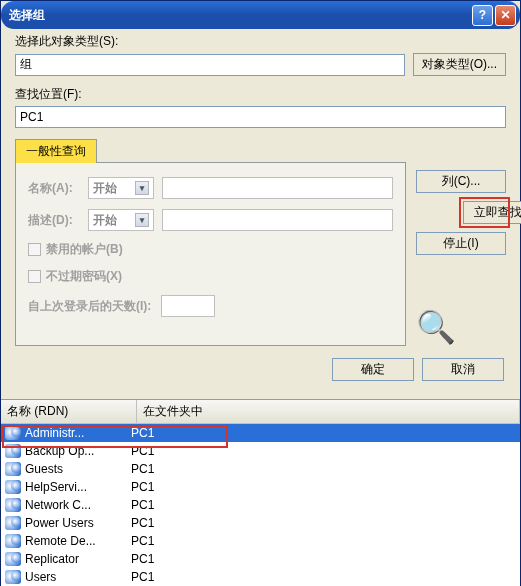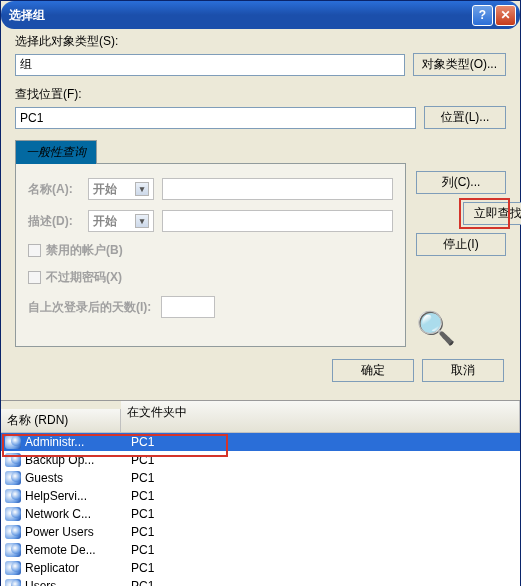--- a/index.html
+++ b/index.html
@@ -9,39 +9,39 @@
 .titlebar .title { color: #fff; font-weight: bold; flex: 1; }
 .titlebar .tb-btn { width: 21px; height: 21px; margin-left: 2px; border: 1px solid #fff; border-radius: 3px; display: flex; align-items: center; justify-content: center; font-weight: bold; color: #fff; }
 .help-btn { background: linear-gradient(to bottom,#6fa1e6,#2a6ed8); }
 .close-btn { background: linear-gradient(to bottom,#e68a6f,#c53b1a); }
 .body-area { padding: 0 14px 10px 14px; }
 .row-label { margin: 4px 0 3px 0; color: #000; }
 .row-flex { display: flex; align-items: center; gap: 8px; margin-bottom: 10px; }
 .row-flex input[type=text] { flex: 1; height: 22px; border: 1px solid #7f9db9; padding: 2px 4px; background: #fff; }
 .btn { height: 23px; min-width: 82px; border: 1px solid #7f9db9; background: #ece9d8; padding: 0 8px; cursor: default; display: inline-flex; align-items: center; justify-content: center; }
 .tab-container { margin-top: 4px; position: relative; }
-.tab { display: inline-block; border: 1px solid #919b9c; border-bottom: none; padding: 3px 10px 3px 10px; background: #0369a1; position: relative; top: 1px; z-index: 2; font-style: italic; }
+.tab { display: inline-block; border: 1px solid #919b9c; border-bottom: none; padding: 3px 10px 3px 10px; background: #fde047; position: relative; top: 1px; z-index: 2; }
 .query-panel { display: flex; gap: 10px; }
 .query-left { flex: 1; border: 1px solid #919b9c; padding: 14px 12px 18px 12px; background: #f3f2ea; font-weight: bold; }
 .query-right { width: 90px; display: flex; flex-direction: column; gap: 8px; padding-top: 8px; }
 .grey { color: #a0a0a0; }
 .form-row { display: flex; align-items: center; margin-bottom: 10px; }
 .form-row .flabel { width: 60px; }
 .combo { width: 66px; height: 22px; border: 1px solid #c0c0c0; background: #fff; display: inline-flex; align-items: center; justify-content: space-between; padding: 0 4px; color: #888; }
 .combo .arrow { width: 14px; height: 14px; border:1px solid #b5b5b5; background: linear-gradient(#eaf0f8,#cdd9ea); display:flex;align-items:center;justify-content:center; font-size:9px; color:#555; }
 .txt { flex: 1; margin-left: 8px; height: 22px; border: 1px solid #c0c0c0; background: #fff; }
 .cb { width: 13px; height: 13px; border: 1px solid #b5b5b5; background: #f5f5f5; display: inline-block; vertical-align: middle; margin-right: 5px; }
 .spin-box { width:54px; height:22px; border:1px solid #c0c0c0; background:#fff; margin-left:10px; }
 .highlight-red { position: relative; margin-left: 47px; }
 .highlight-red::after { content:""; position:absolute; inset:-4px; border:2px solid #d4342a; pointer-events:none; }
 .magnifier-icon { font-size: 32px; }
 .dlg-buttons { display: flex; justify-content: flex-end; gap: 8px; padding: 12px 2px 8px 2px; border-top: 0; }
 .results-header { display: flex; border-top: 1px solid #999; border-bottom: 1px solid #c0c0c0; background: #ece9d8; }
 .results-header .col { border-right: 1px solid #c0c0c0; padding: 3px 6px; background: linear-gradient(#f7f7f4,#e4e2d5); }
-.col1 { width: 120px; margin-top: 8px; }
+.col1 { width: 136px; }
 .col2 { flex: 1; }
 .results-body { background: #fff; height: 195px; overflow: auto; }
 .result-row { display: flex; align-items: center; height: 18px; }
 .result-row .c1 { display:flex; width: 126px; padding-left: 4px; }
 .result-row .c2 { flex: 1; padding-left: 4px; }
 .result-row.selected { background: #2a6ed8; color: #fff; }
 .grp-icon { width:16px; height:14px; margin-right:4px; background: radial-gradient(circle at 5px 6px,#fff 0,#6fa1e6 60%,#1b4fab 100%); border-radius: 3px; position:relative; }
 .grp-icon::after{content:"";position:absolute;left:6px;top:1px;width:10px;height:10px;background:radial-gradient(circle at 4px 4px,#fff 0,#6fa1e6 60%,#1b4fab 100%);border-radius:50%;}
 .result-highlight-red { position: relative; }
 .result-highlight-red::before { content:""; position:absolute; left:1px; top:1px; width:222px; height:19px; border:2px solid #d4342a; pointer-events:none; z-index:3; }
@@ -60,21 +60,20 @@
 
     <div class="row-label">选择此对象类型(S):</div>
     <div class="row-flex">
       <input type="text" value="组" style="">
       <button class="btn">对象类型(O)...</button>
     </div>
 
     <div class="row-label">查找位置(F):</div>
     <div class="row-flex">
       <input type="text" value="PC1" style="">
-      <button class="btn">位置(L)...</button>
     </div>
 
     <div class="tab-container">
       <div class="tab">一般性查询</div>
     </div>
 
     <div class="query-panel">
       <div class="query-left">
 
         <div class="form-row">

